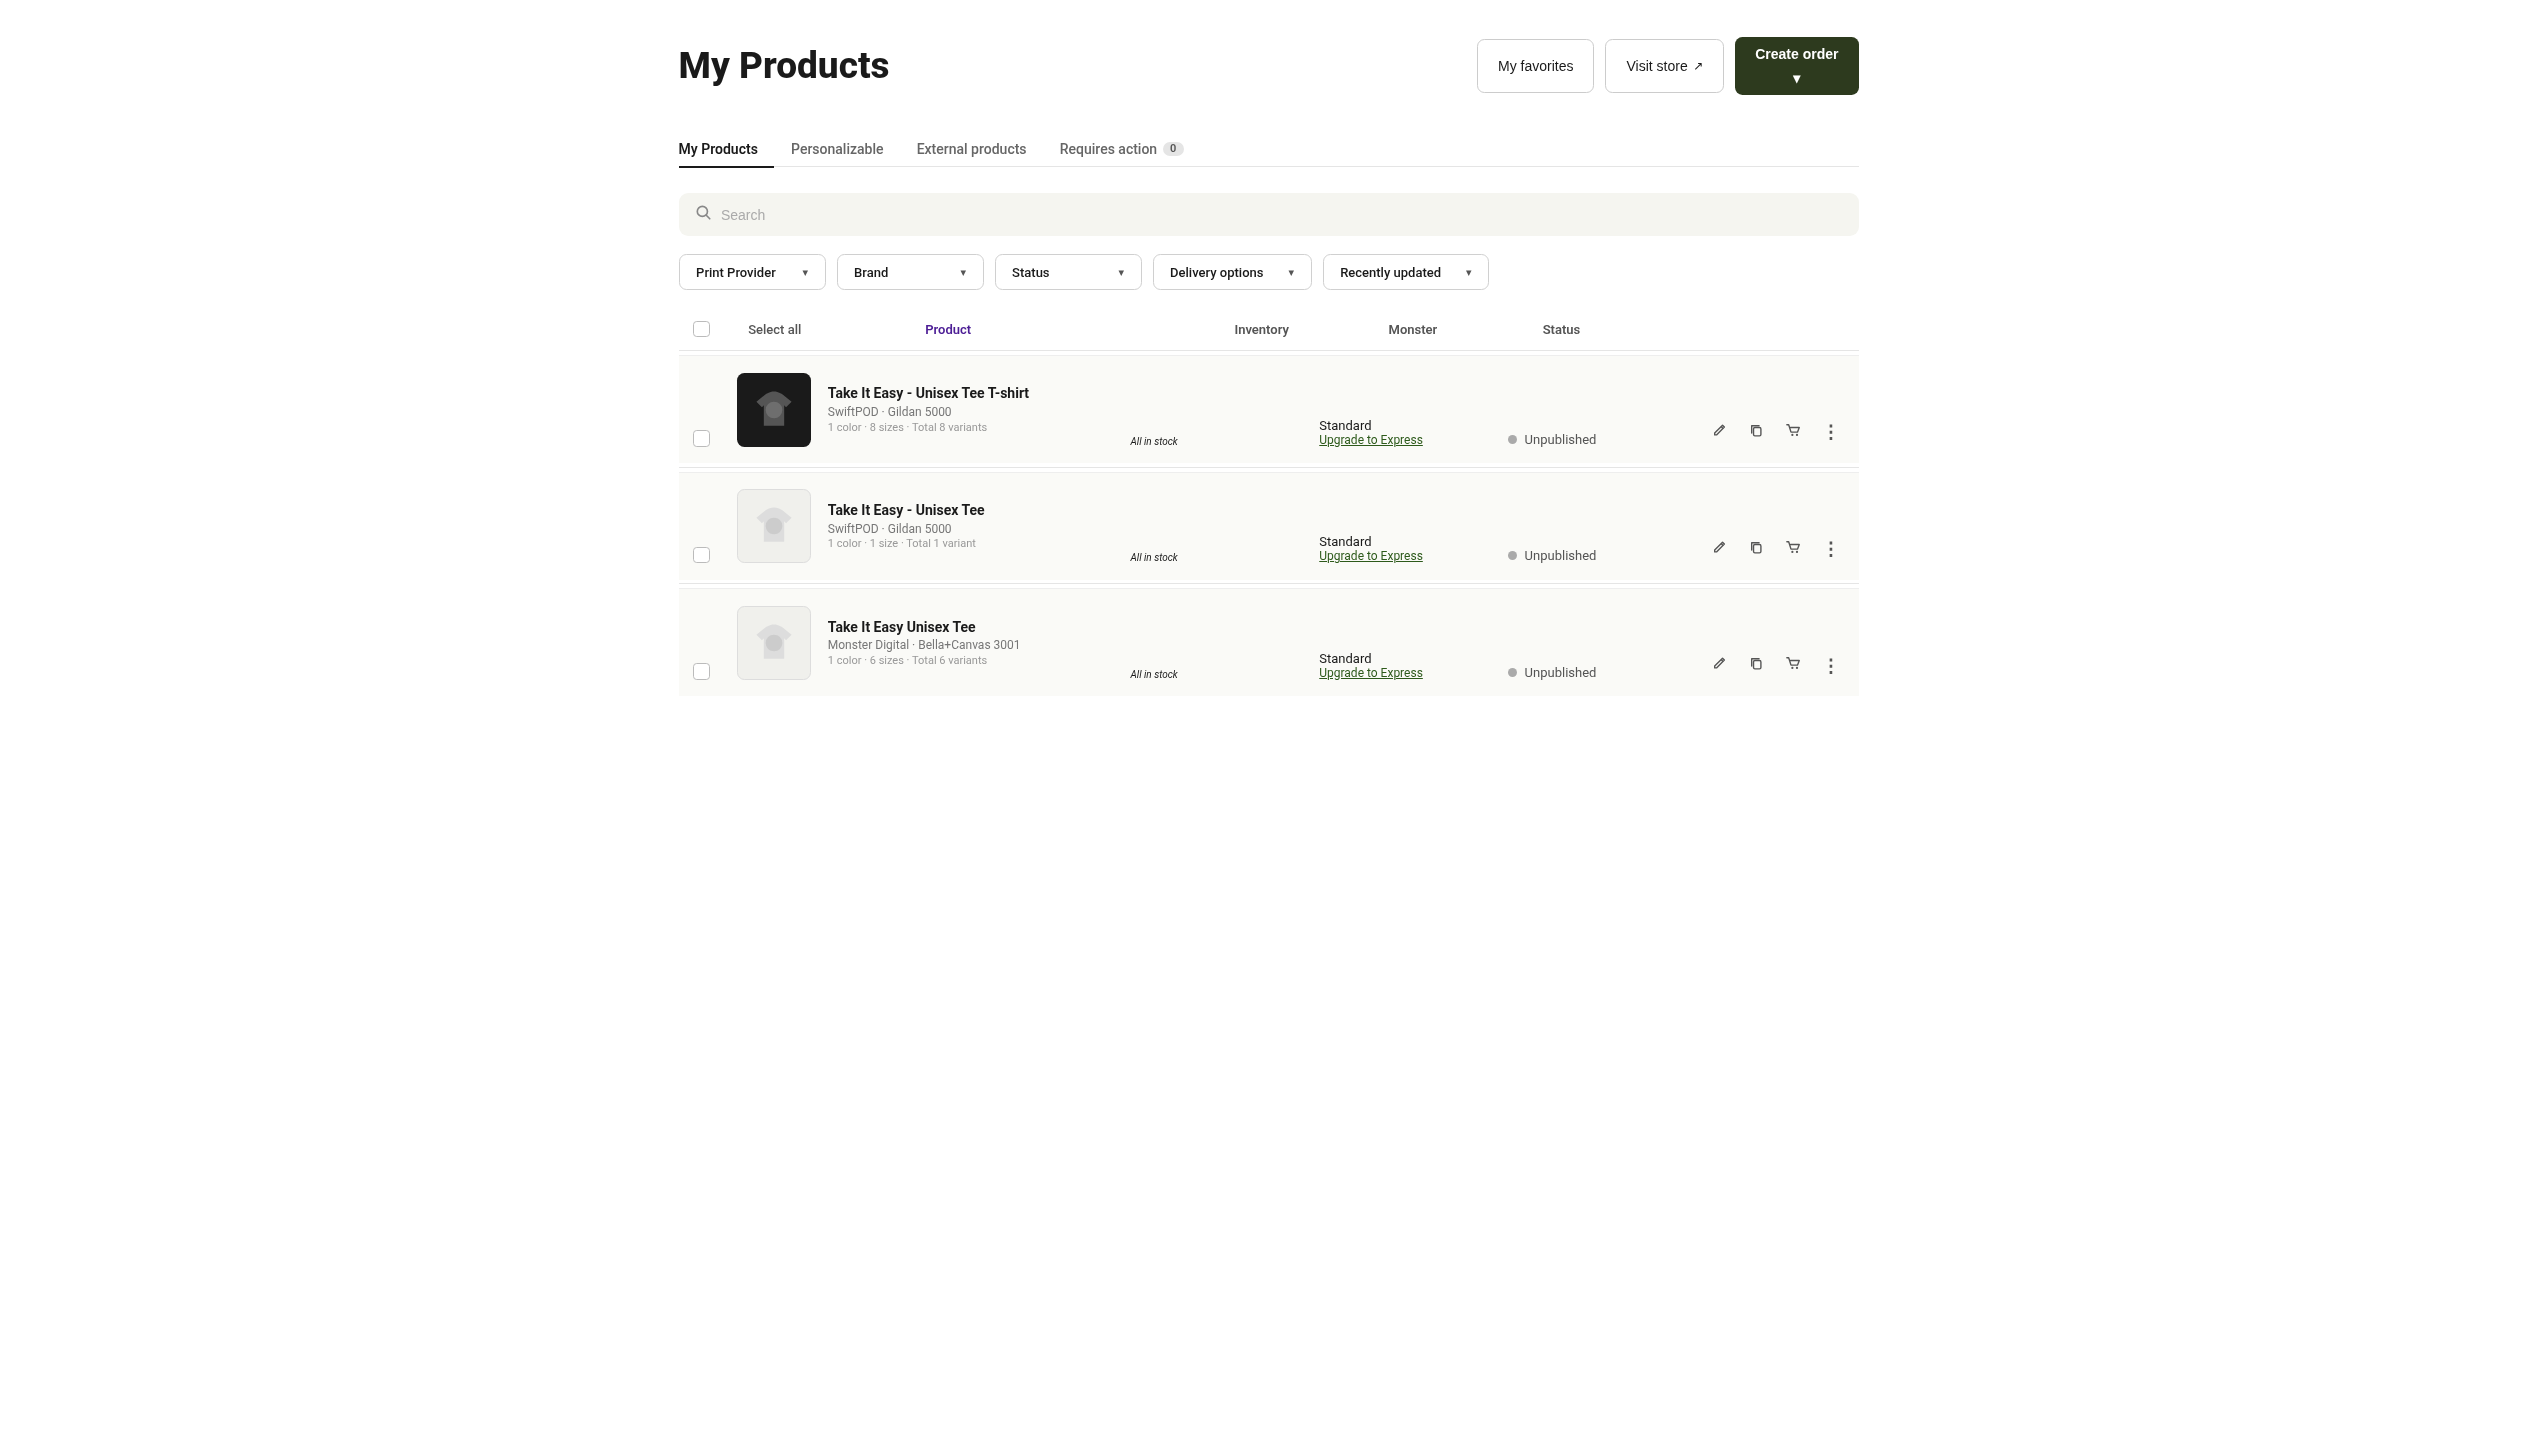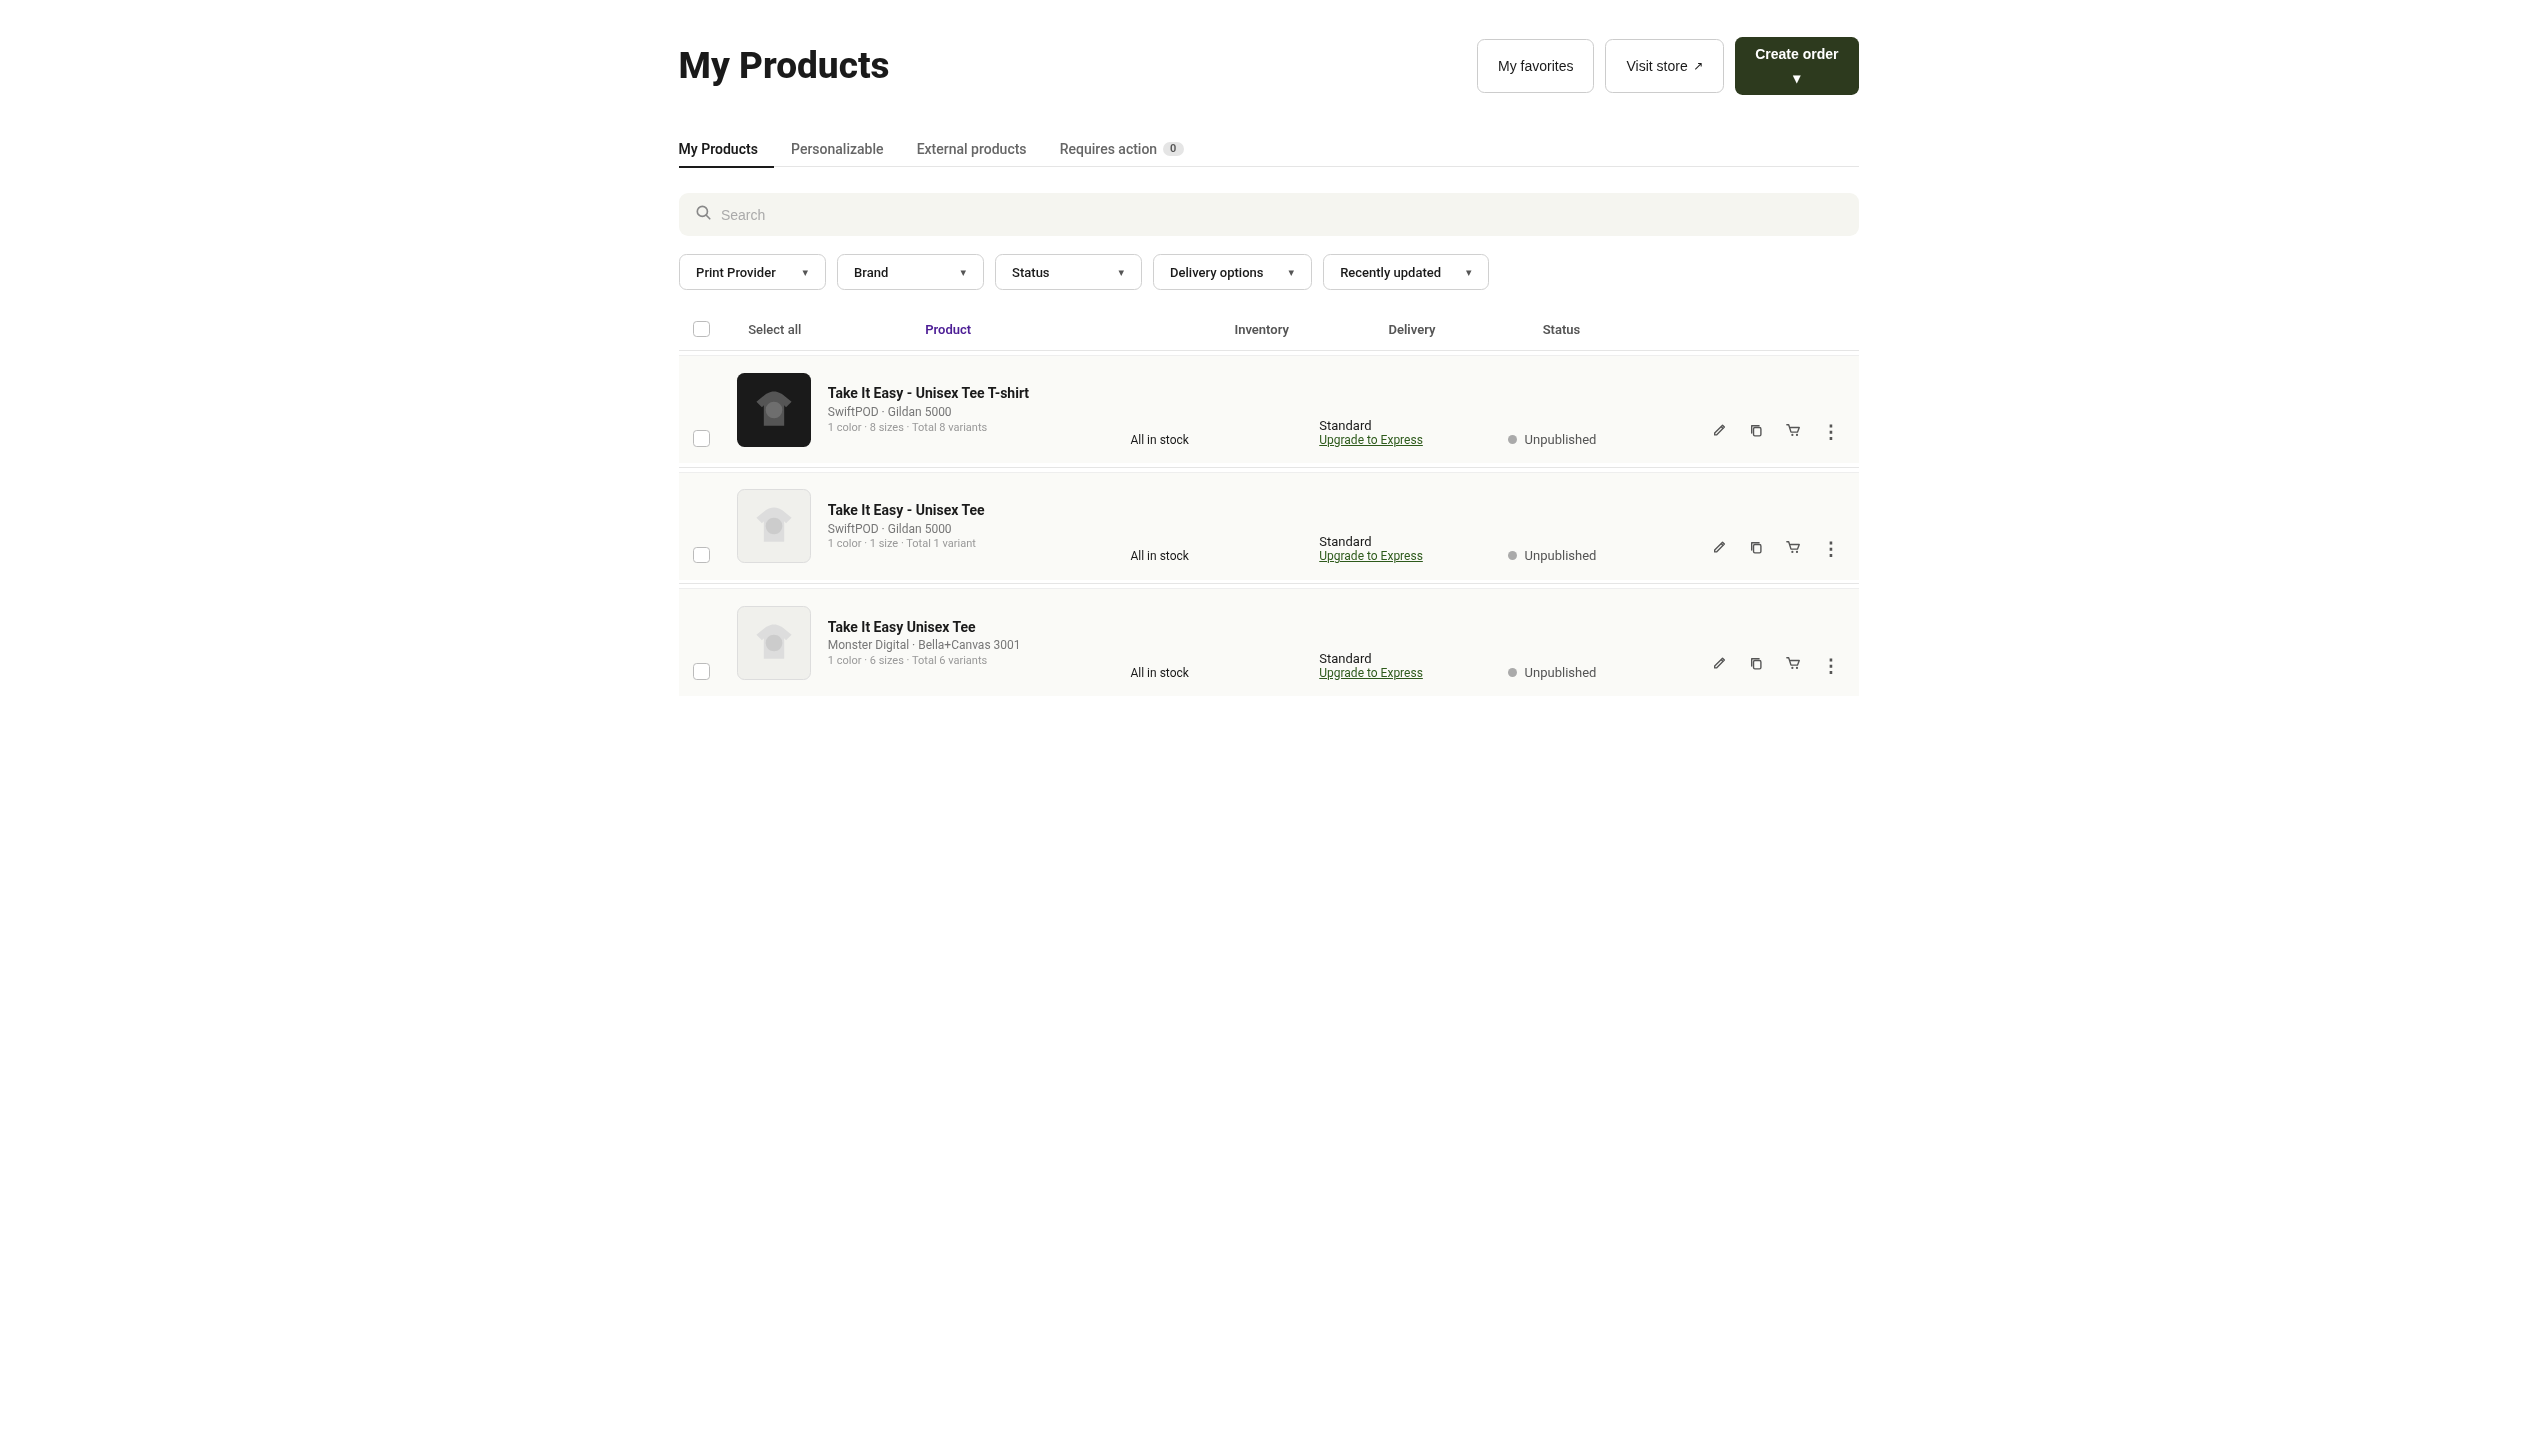--- a/index.html
+++ b/index.html
@@ -166,21 +166,21 @@
     }
     .product-variants {
       font-size: 11px;
       color: #999;
     }
     .col-product-inner {
       display: flex;
       align-items: center;
       flex: 2.5;
     }
-    .inventory-text { font-size: 12px; color: #1a1a1a; flex: 1.2; }
+    .inventory-text { font-size: 10px; color: #1a1a1a; flex: 1.2; font-style: italic; }
     .shipping-col { flex: 1.2; }
     .shipping-standard { font-size: 13px; color: #1a1a1a; }
     .shipping-upgrade {
       font-size: 12px;
       color: #2d5a1b;
       text-decoration: underline;
       cursor: pointer;
     }
     .status-col {
       flex: 1.2;
@@ -312,21 +312,21 @@
       <div class="checkbox"></div>
     </div>
     <span style="margin-right: 74px; min-width:92px;">Select all</span>
     <div style="flex:2.5; font-size:13px; font-weight:600; color:#4c1d95;">
       <span>Product</span>
     </div>
     <div style="flex:1.2; font-size:13px; font-weight:600; color:#555;">
       <span>Inventory</span>
     </div>
     <div style="flex:1.2; font-size:13px; font-weight:600; color:#555;">
-      <span>Delivery</span>
+      <span>Monster</span>
     </div>
     <div style="flex:1.2; font-size:13px; font-weight:600; color:#555;">
       <span>Status</span>
     </div>
     <div style="width:147px;"></div>
   </div>
 
   <hr class="divider">
 
   <div id="product-list">

